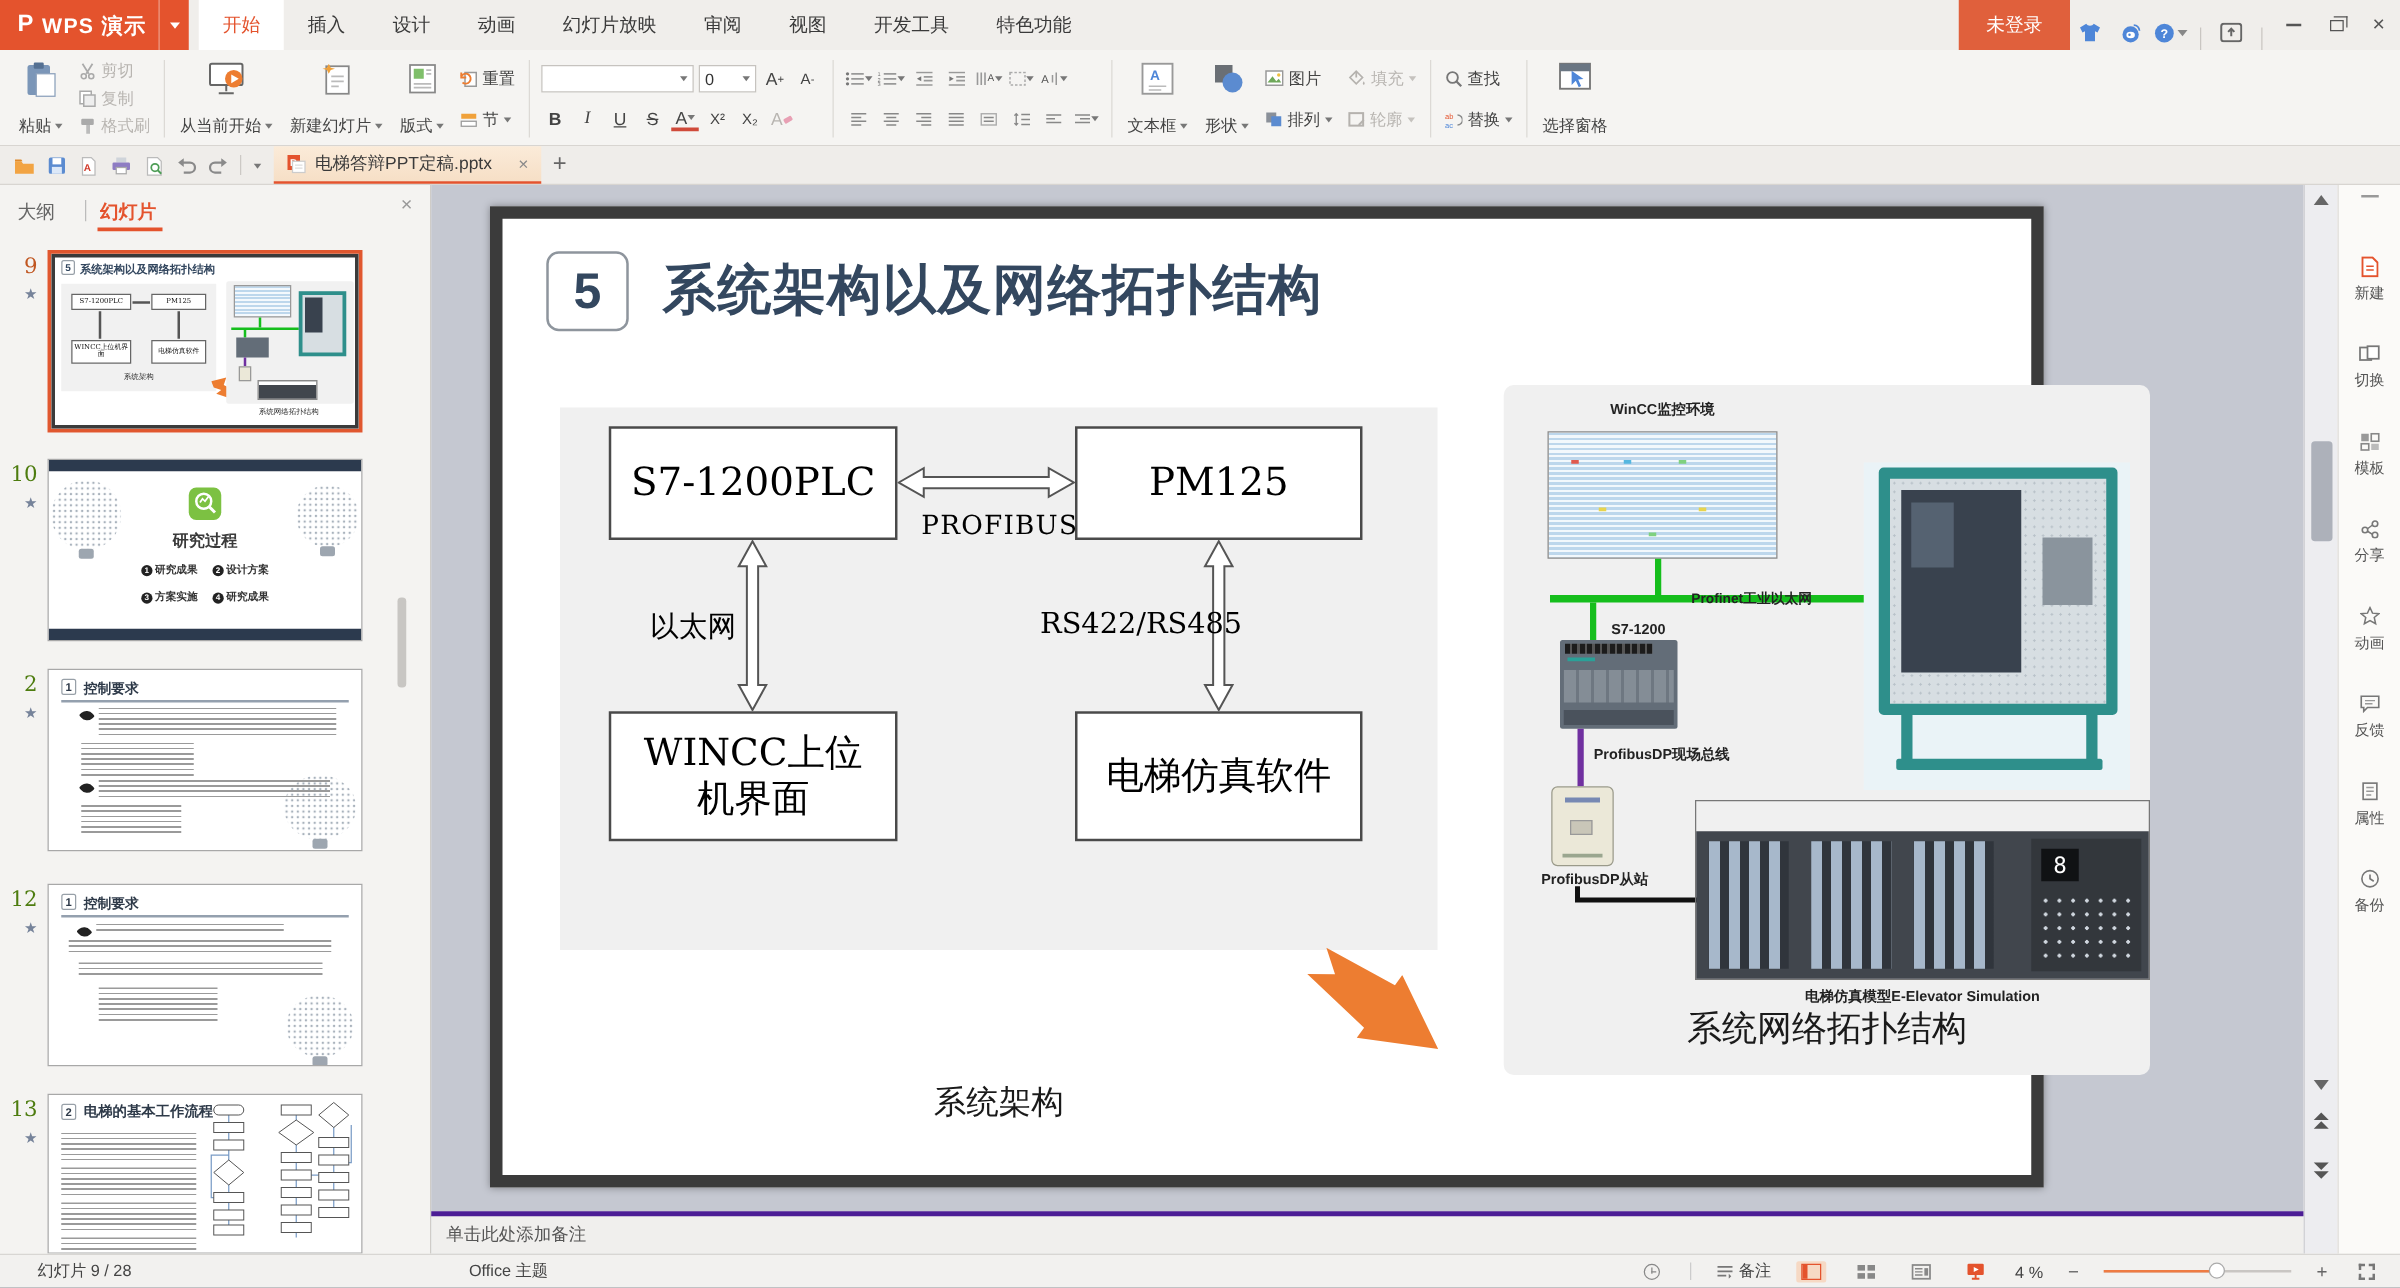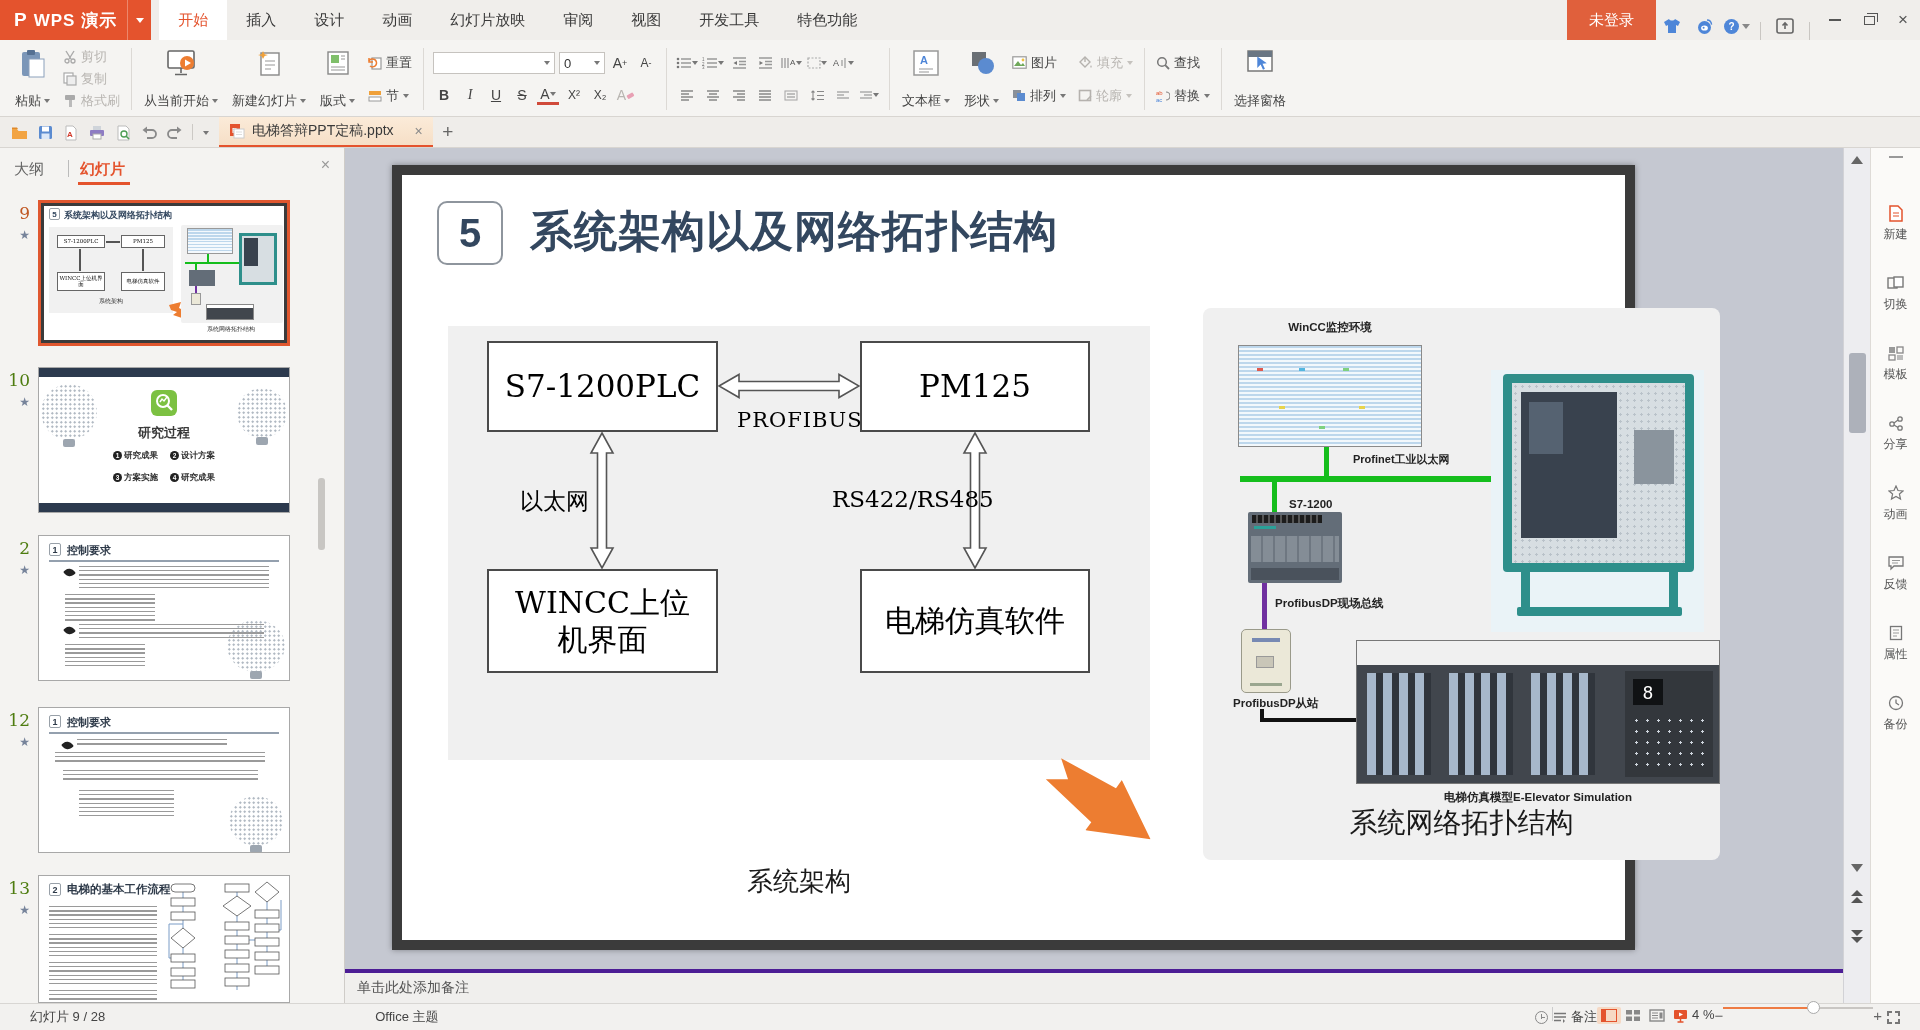--- a/index.html
+++ b/index.html
@@ -130,21 +130,21 @@
   .dbl.up span{border-bottom:6px solid #555}
   .dbl.down span{border-top:6px solid #555}
   .sidebar{position:absolute;left:1870px;top:0;width:50px;height:855px;background:#FBFAF8;border-left:1px solid #DEDBD7}
   .sb-item{position:absolute;left:0;width:100%;display:flex;flex-direction:column;align-items:center;gap:4px;font-size:12px;color:#555}
   .sb-ic{width:18px;height:18px;display:flex;align-items:center;justify-content:center}
   .sb-collapse{position:absolute;left:18px;top:8px;width:14px;height:2px;background:#999}
   
   .statusbar{position:absolute;left:0;top:1003px;width:1920px;height:27px;background:#F2F1EF;border-top:1px solid #D8D6D3;display:flex;align-items:center;font-size:13px;color:#444}
   .st-counter{margin-left:30px}
   .st-theme{margin-left:270px}
-  .st-right{margin-left:auto;display:flex;align-items:flex-start;gap:0;padding-right:16px}
+  .st-right{margin-left:auto;display:flex;align-items:center;gap:20px;padding-right:16px}
   .st-ic{display:flex;align-items:center;justify-content:center;width:22px;height:20px}
   .view-ic{width:16px;height:13px;border:1.5px solid #777;position:relative}
   .view-ic.active-view{border-color:#E4532D}
   .view-box{padding:2px 4px;border-radius:2px}
   .view-box.hl{background:#F6D9C4}
   .clockic{width:13px;height:13px;border:1.5px solid #888;border-radius:50%;position:relative}
   .clockic::after{content:"";position:absolute;left:5px;top:2px;width:1.5px;height:5px;background:#888}
   .clockic::before{content:"";position:absolute;left:5px;top:5px;width:4px;height:1.5px;background:#888}
   .slider{width:150px;height:2px;background:#C9C6C3;position:relative}
   .slider .fill{position:absolute;left:0;top:0;height:2px;width:58%;background:#EE7B43}
@@ -807,21 +807,21 @@
             <div class="wincc-shot">
               <span class="chip" style="left:18px;top:22px;background:#E05A4E"></span>
               <span class="chip" style="left:60px;top:22px;background:#55B7E0"></span>
               <span class="chip" style="left:104px;top:22px;background:#7FD17F"></span>
               <span class="chip" style="left:40px;top:60px;background:#E8D44C"></span>
               <span class="chip" style="left:120px;top:60px;background:#E8D44C"></span>
               <span class="chip" style="left:80px;top:80px;background:#7FD17F"></span>
             </div>
             <div class="gline" style="left:121px;top:139px;width:5px;height:31px"></div>
             <div class="gline" style="left:37px;top:168px;width:462px;height:6px"></div>
-            <div class="tp-label" style="left:150px;top:144px;font-size:11px">Profinet工业以太网</div>
+            <div class="tp-label" style="left:150px;top:163px;font-size:11px">Profinet工业以太网</div>
             <div class="gline" style="left:69px;top:174px;width:5px;height:32px"></div>
             <div class="tp-label" style="left:86px;top:190px">S7-1200</div>
             <div class="plc-img">
                 <span class="top"></span>
                 <span class="teal"></span>
                 <span class="mid"></span>
                 <span class="bot"></span>
               </div>
             <div class="pline" style="left:59px;top:275px;width:5px;height:46px"></div>
             <div class="tp-label" style="left:72px;top:288px">ProfibusDP现场总线</div>

